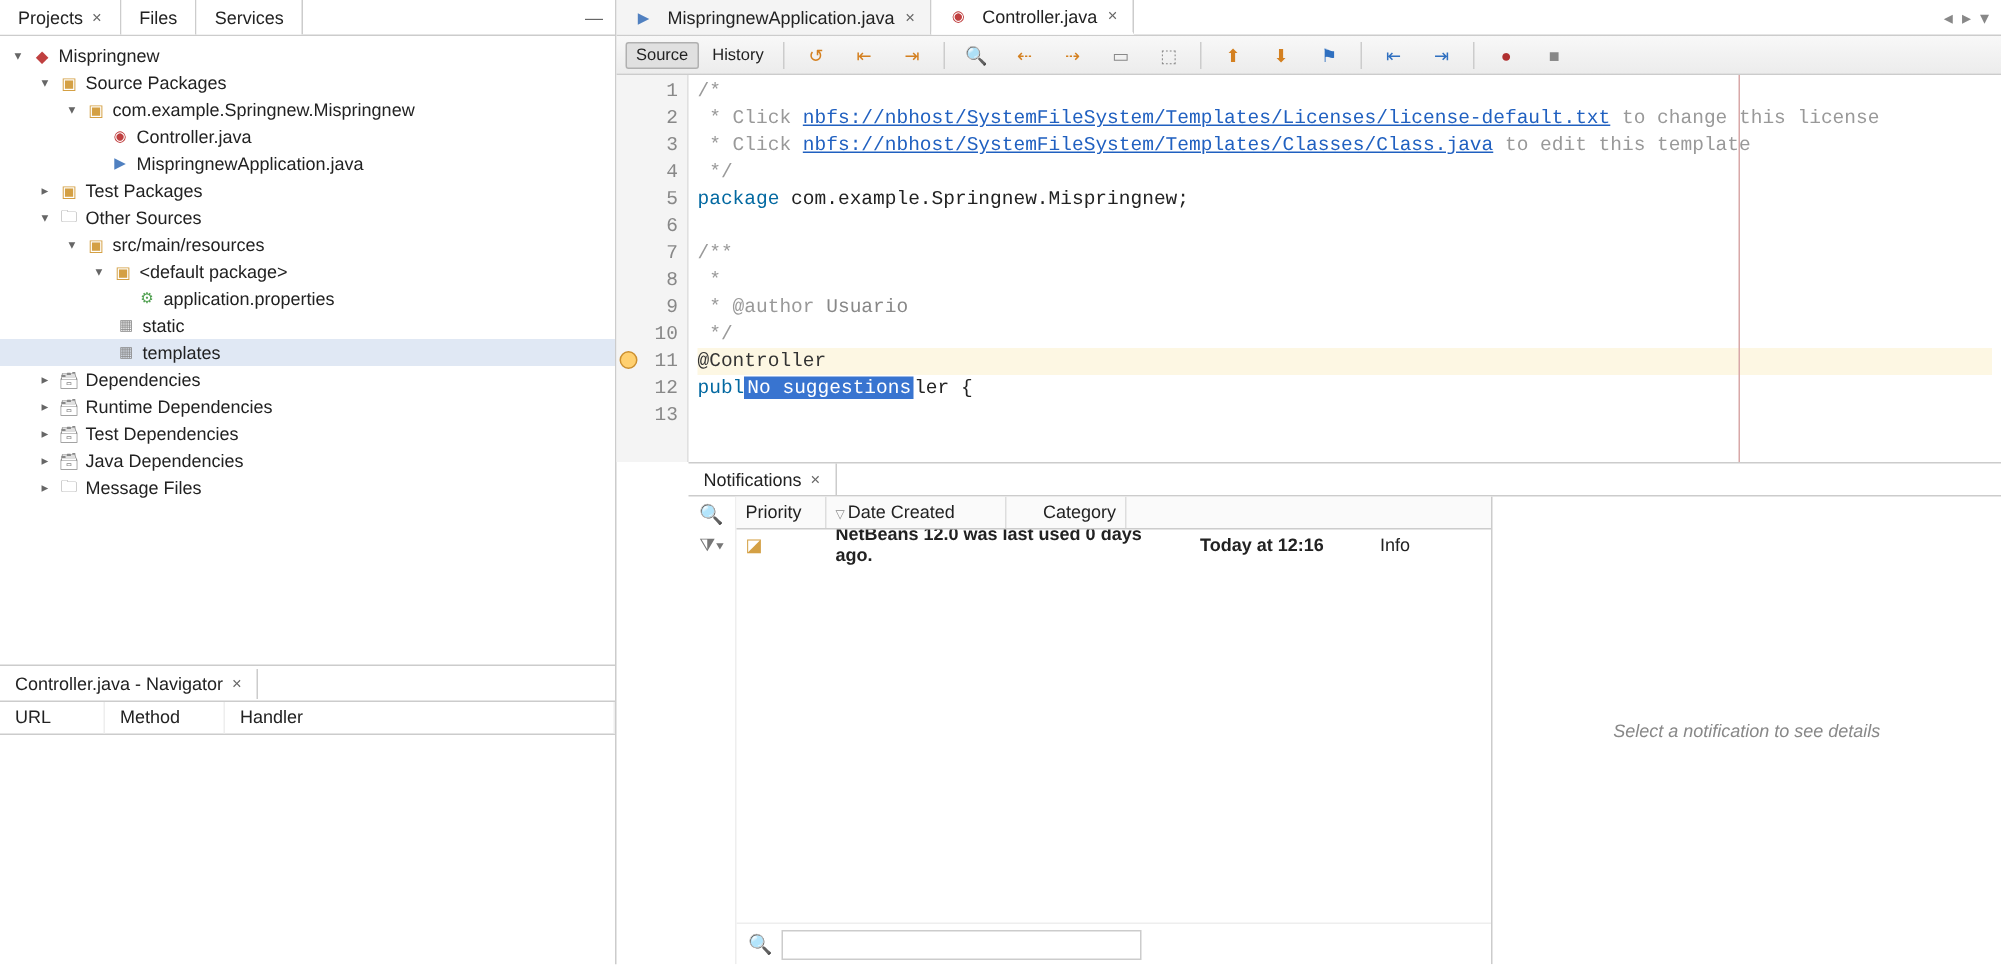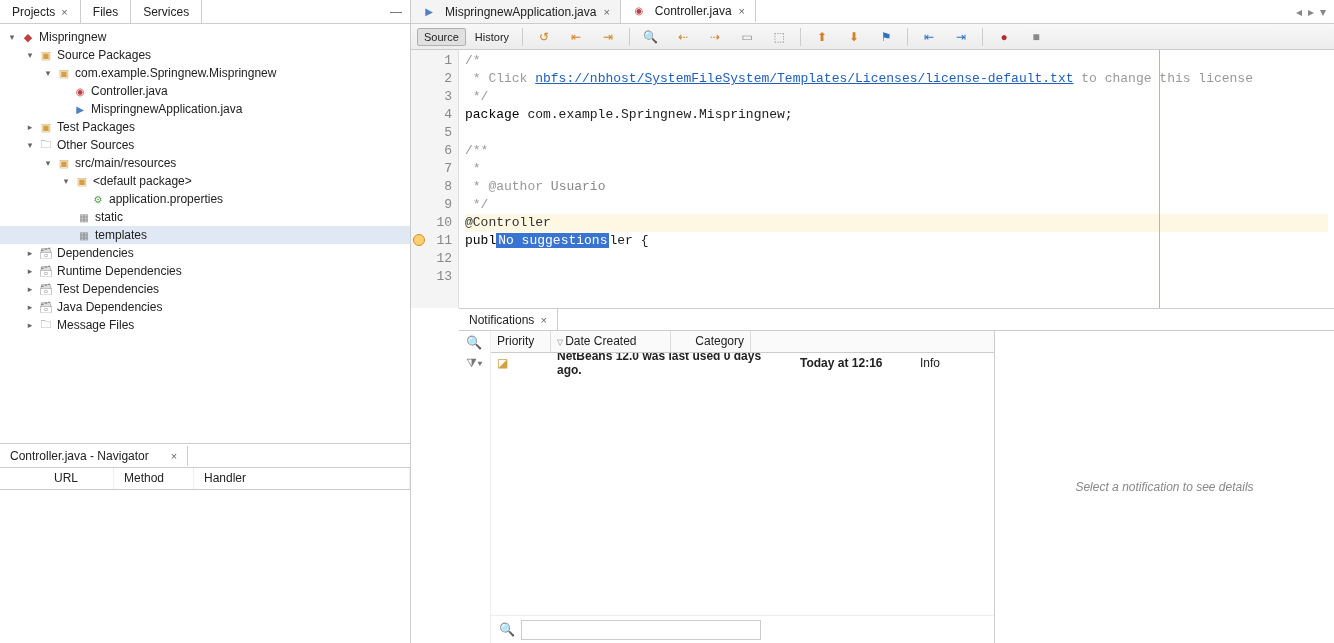--- a/index.html
+++ b/index.html
@@ -29,22 +29,22 @@
 .ico-java { color: #5080c0; font-size: 10px; }
 .ico-class { color: #c04040; font-size: 10px; }
 .ico-folder { color: #888; font-size: 11px; }
 .ico-libs { color: #888; font-size: 11px; }
 .ico-gear { color: #50a050; font-size: 10px; }
 .ico-file { color: #888; font-size: 10px; }
 
 
 .navigator { border-top: 1px solid #ccc; display: flex; flex-direction: column; height: 200px; }
 .nav-tab-row { display: flex; border-bottom: 1px solid #ccc; height: 24px; align-items: center; }
-.nav-tab { padding: 3px 10px; border-right: 1px solid #ccc; display: flex; align-items: center; gap: 20px; }
-.nav-cols { display: flex; border-bottom: 1px solid #ccc; height: 22px; padding-left: 44px; }
+.nav-tab { padding: 3px 10px; border-right: 1px solid #ccc; display: flex; align-items: center; gap: 4px; }
+.nav-cols { display: flex; border-bottom: 1px solid #ccc; height: 22px; }
 .nav-col { padding: 3px 10px; border-right: 1px solid #eee; }
 .nav-body { flex: 1; }
 
 
 .right-panel { flex: 1; display: flex; flex-direction: column; overflow: hidden; }
 .editor-tabs { display: flex; height: 24px; border-bottom: 1px solid #ccc; align-items: stretch; }
 .editor-tab { padding: 3px 10px; border-right: 1px solid #ccc; display: flex; align-items: center; gap: 5px; background: #f4f4f4; cursor: pointer; }
 .editor-tab.active { background: #fff; border-bottom: 2px solid #fff; position: relative; }
 .tab-spacer { flex: 1; }
 .tab-controls { display: flex; align-items: center; gap: 6px; padding: 0 8px; color: #888; }
@@ -59,21 +59,21 @@
 
 .code-area { flex: 1; display: flex; overflow: hidden; font-family: "Courier New", monospace; font-size: 13px; background: #fff; position: relative; }
 .gutter { width: 48px; background: #f4f4f4; border-right: 1px solid #e0e0e0; text-align: right; color: #888; padding: 2px 6px 2px 0; }
 .gutter-line { height: 18px; line-height: 18px; position: relative; }
 .gutter-bulb { position: absolute; left: 2px; top: 2px; width: 12px; height: 12px; background: #ffd070; border-radius: 50%; border: 1px solid #cc9030; }
 .code-lines { flex: 1; padding: 2px 6px; position: relative; }
 .code-line { height: 18px; line-height: 18px; white-space: pre; }
 .line-hl { background: #fdf7e3; }
 .c-comment { color: #999; }
 .c-link { color: #2060c0; text-decoration: underline; }
-.c-kw { color: #000000; }
+.c-kw { color: #0369a1; }
 .c-ann { color: #333; }
 .c-tag { color: #888; }
 .suggest-box { background: #3874d0; color: #fff; padding: 0 2px; }
 .ruler { position: absolute; top: 0; bottom: 0; left: 700px; width: 1px; background: #d8a8a8; }
 
 
 .notifications { border-top: 1px solid #ccc; display: flex; flex-direction: column; height: 335px; margin-left: 48px; }
 .notif-tab-row { display: flex; height: 22px; border-bottom: 1px solid #ccc; align-items: stretch; }
 .notif-tab { padding: 2px 10px; border-right: 1px solid #ccc; display: flex; align-items: center; gap: 4px; }
 .notif-body { flex: 1; display: flex; overflow: hidden; }
@@ -300,20 +300,21 @@
         <div class="gutter-line">9</div>
         <div class="gutter-line">10</div>
         <div class="gutter-line"><span class="gutter-bulb"></span><span>11</span></div>
         <div class="gutter-line">12</div>
         <div class="gutter-line">13</div>
       </div>
       <div class="code-lines">
         <div class="ruler"></div>
         <div class="code-line"><span class="c-comment">/*</span></div>
         <div class="code-line"><span class="c-comment"> * Click </span><span class="c-link">nbfs://nbhost/SystemFileSystem/Templates/Licenses/license-default.txt</span><span class="c-comment"> to change this license</span></div>
+        <div class="code-line"><span class="c-comment"> * Click </span><span class="c-link">nbfs://nbhost/SystemFileSystem/Templates/Classes/Class.java</span><span class="c-comment"> to edit this template</span></div>
         <div class="code-line"><span class="c-comment"> */</span></div>
         <div class="code-line"><span class="c-kw">package</span><span> com.example.Springnew.Mispringnew;</span></div>
         <div class="code-line"></div>
         <div class="code-line"><span class="c-comment">/**</span></div>
         <div class="code-line"><span class="c-comment"> *</span></div>
         <div class="code-line"><span class="c-comment"> * @author </span><span class="c-tag">Usuario</span></div>
         <div class="code-line"><span class="c-comment"> */</span></div>
         <div class="code-line line-hl"><span class="c-ann">@Controller</span></div>
         <div class="code-line"><span class="c-kw">publ</span><span class="suggest-box">No suggestions</span><span>ler {</span></div>
         <div class="code-line"></div>

